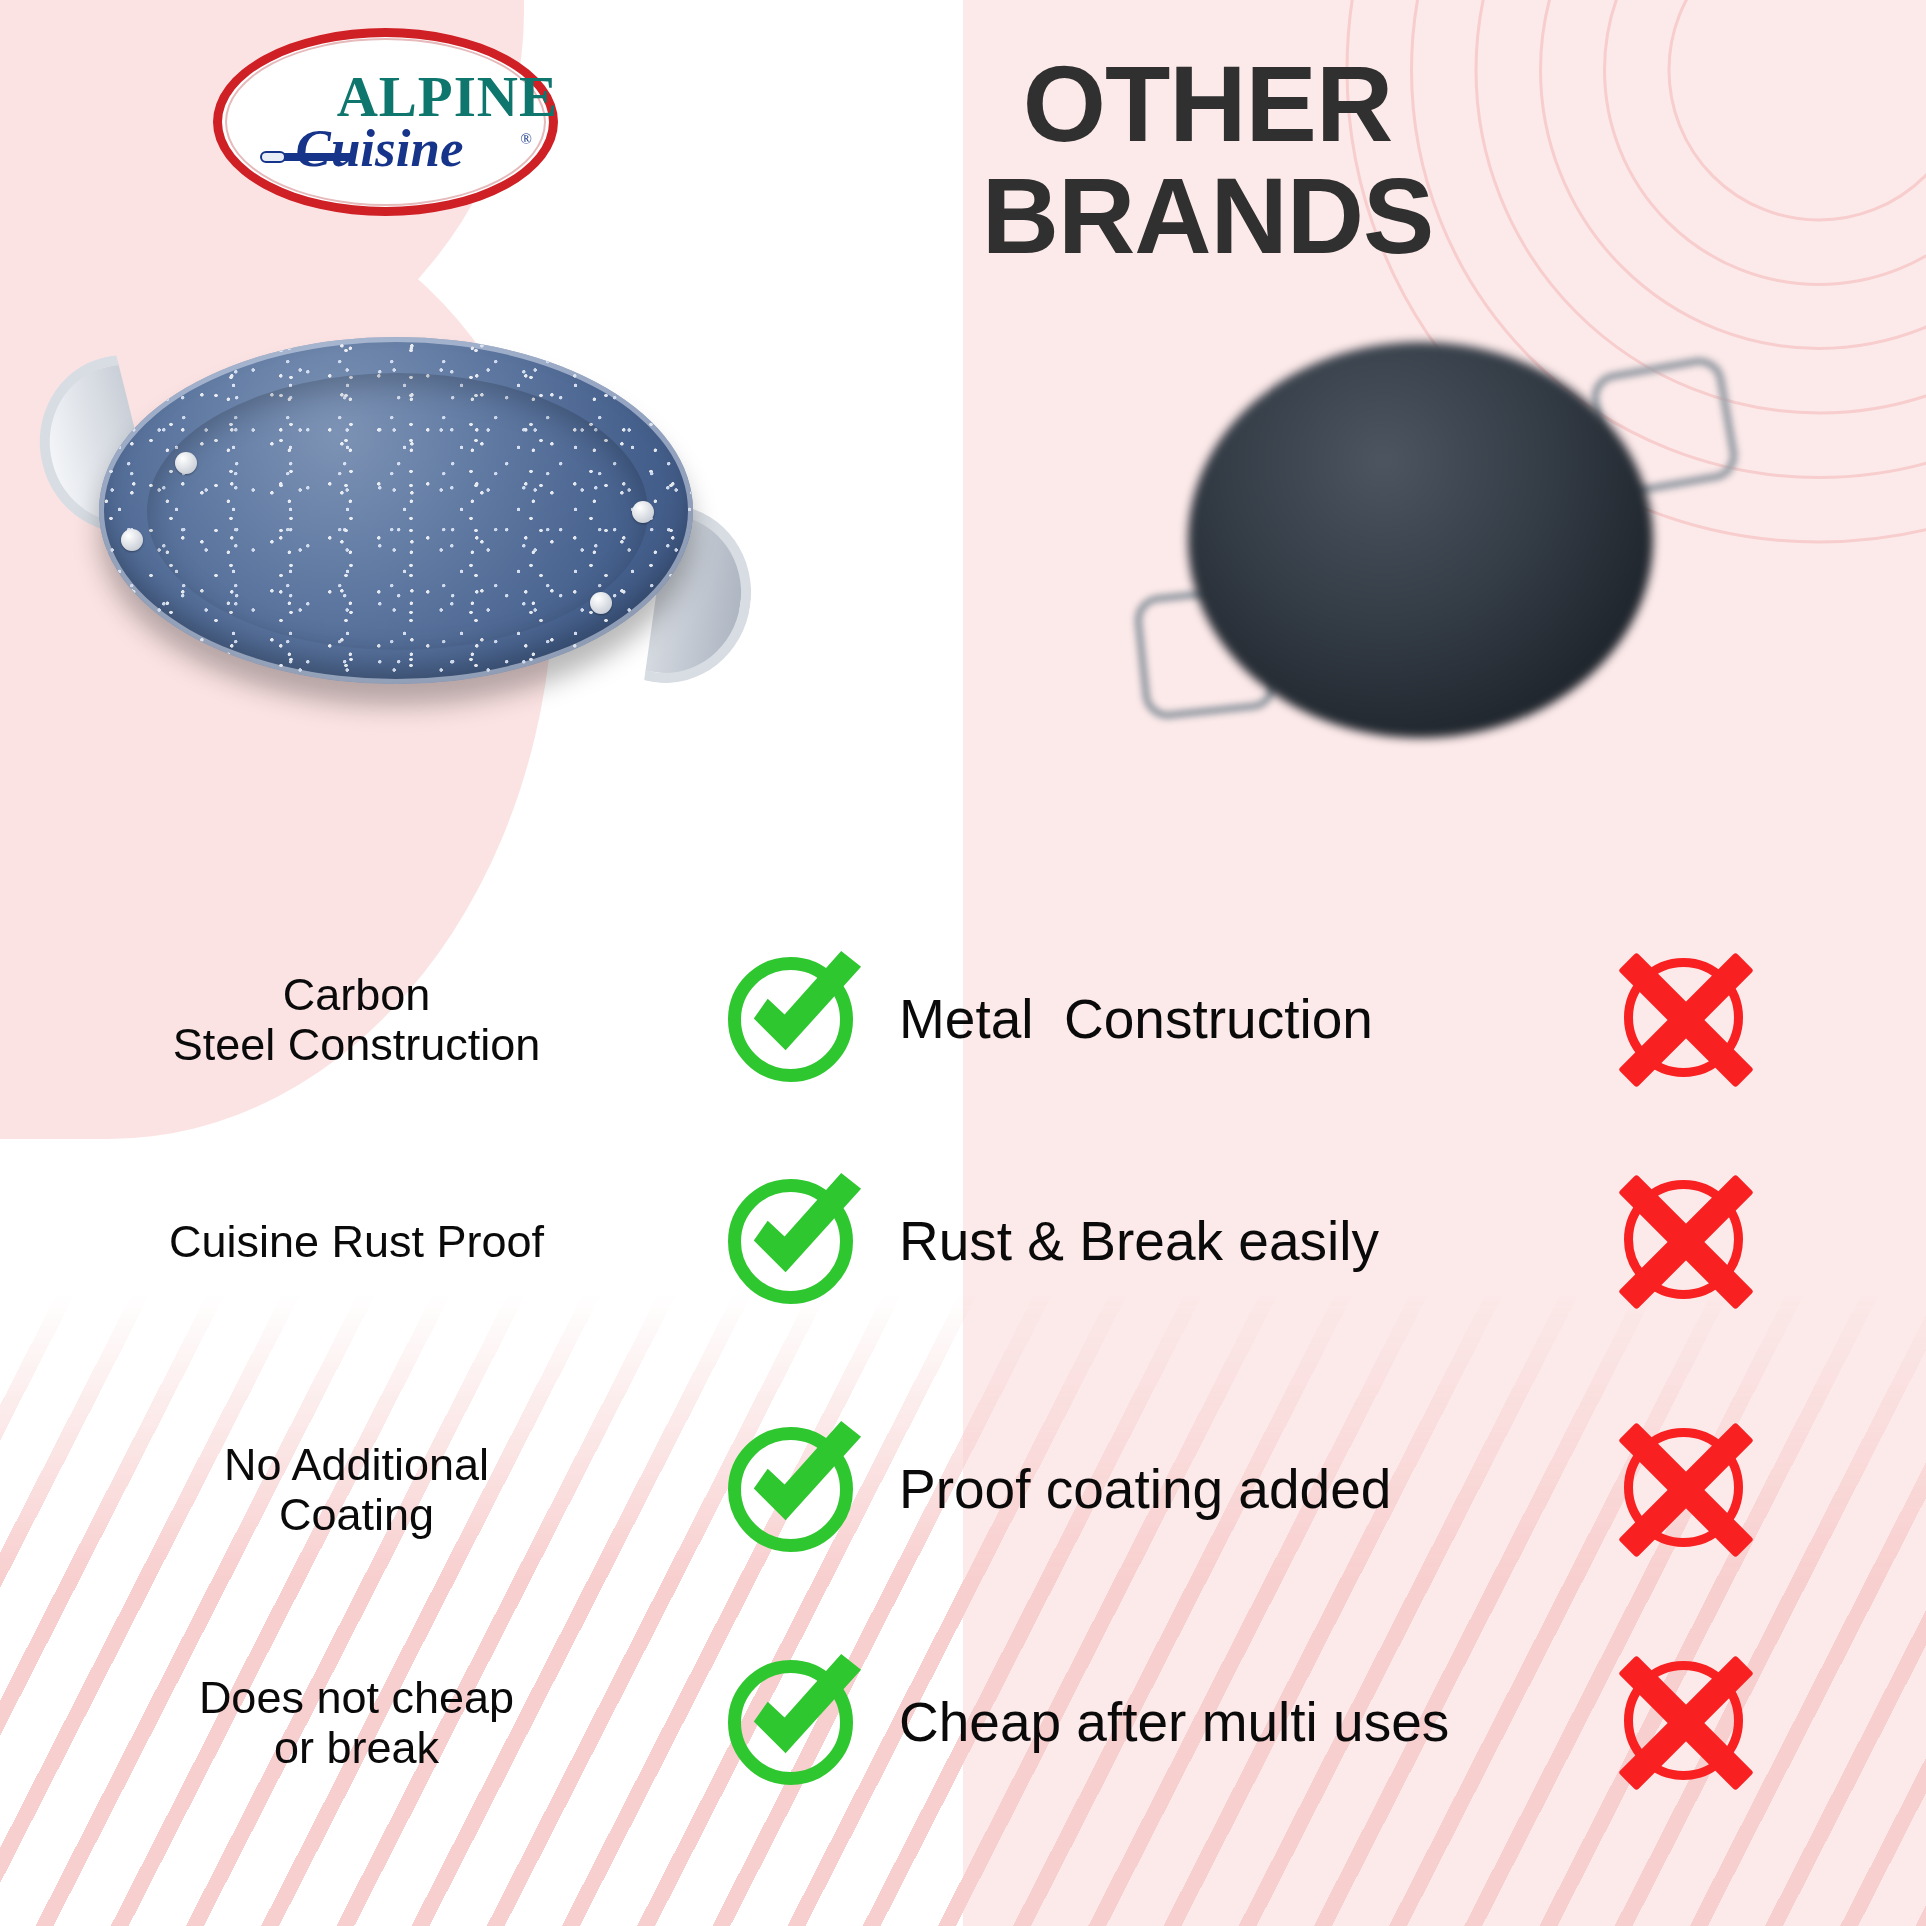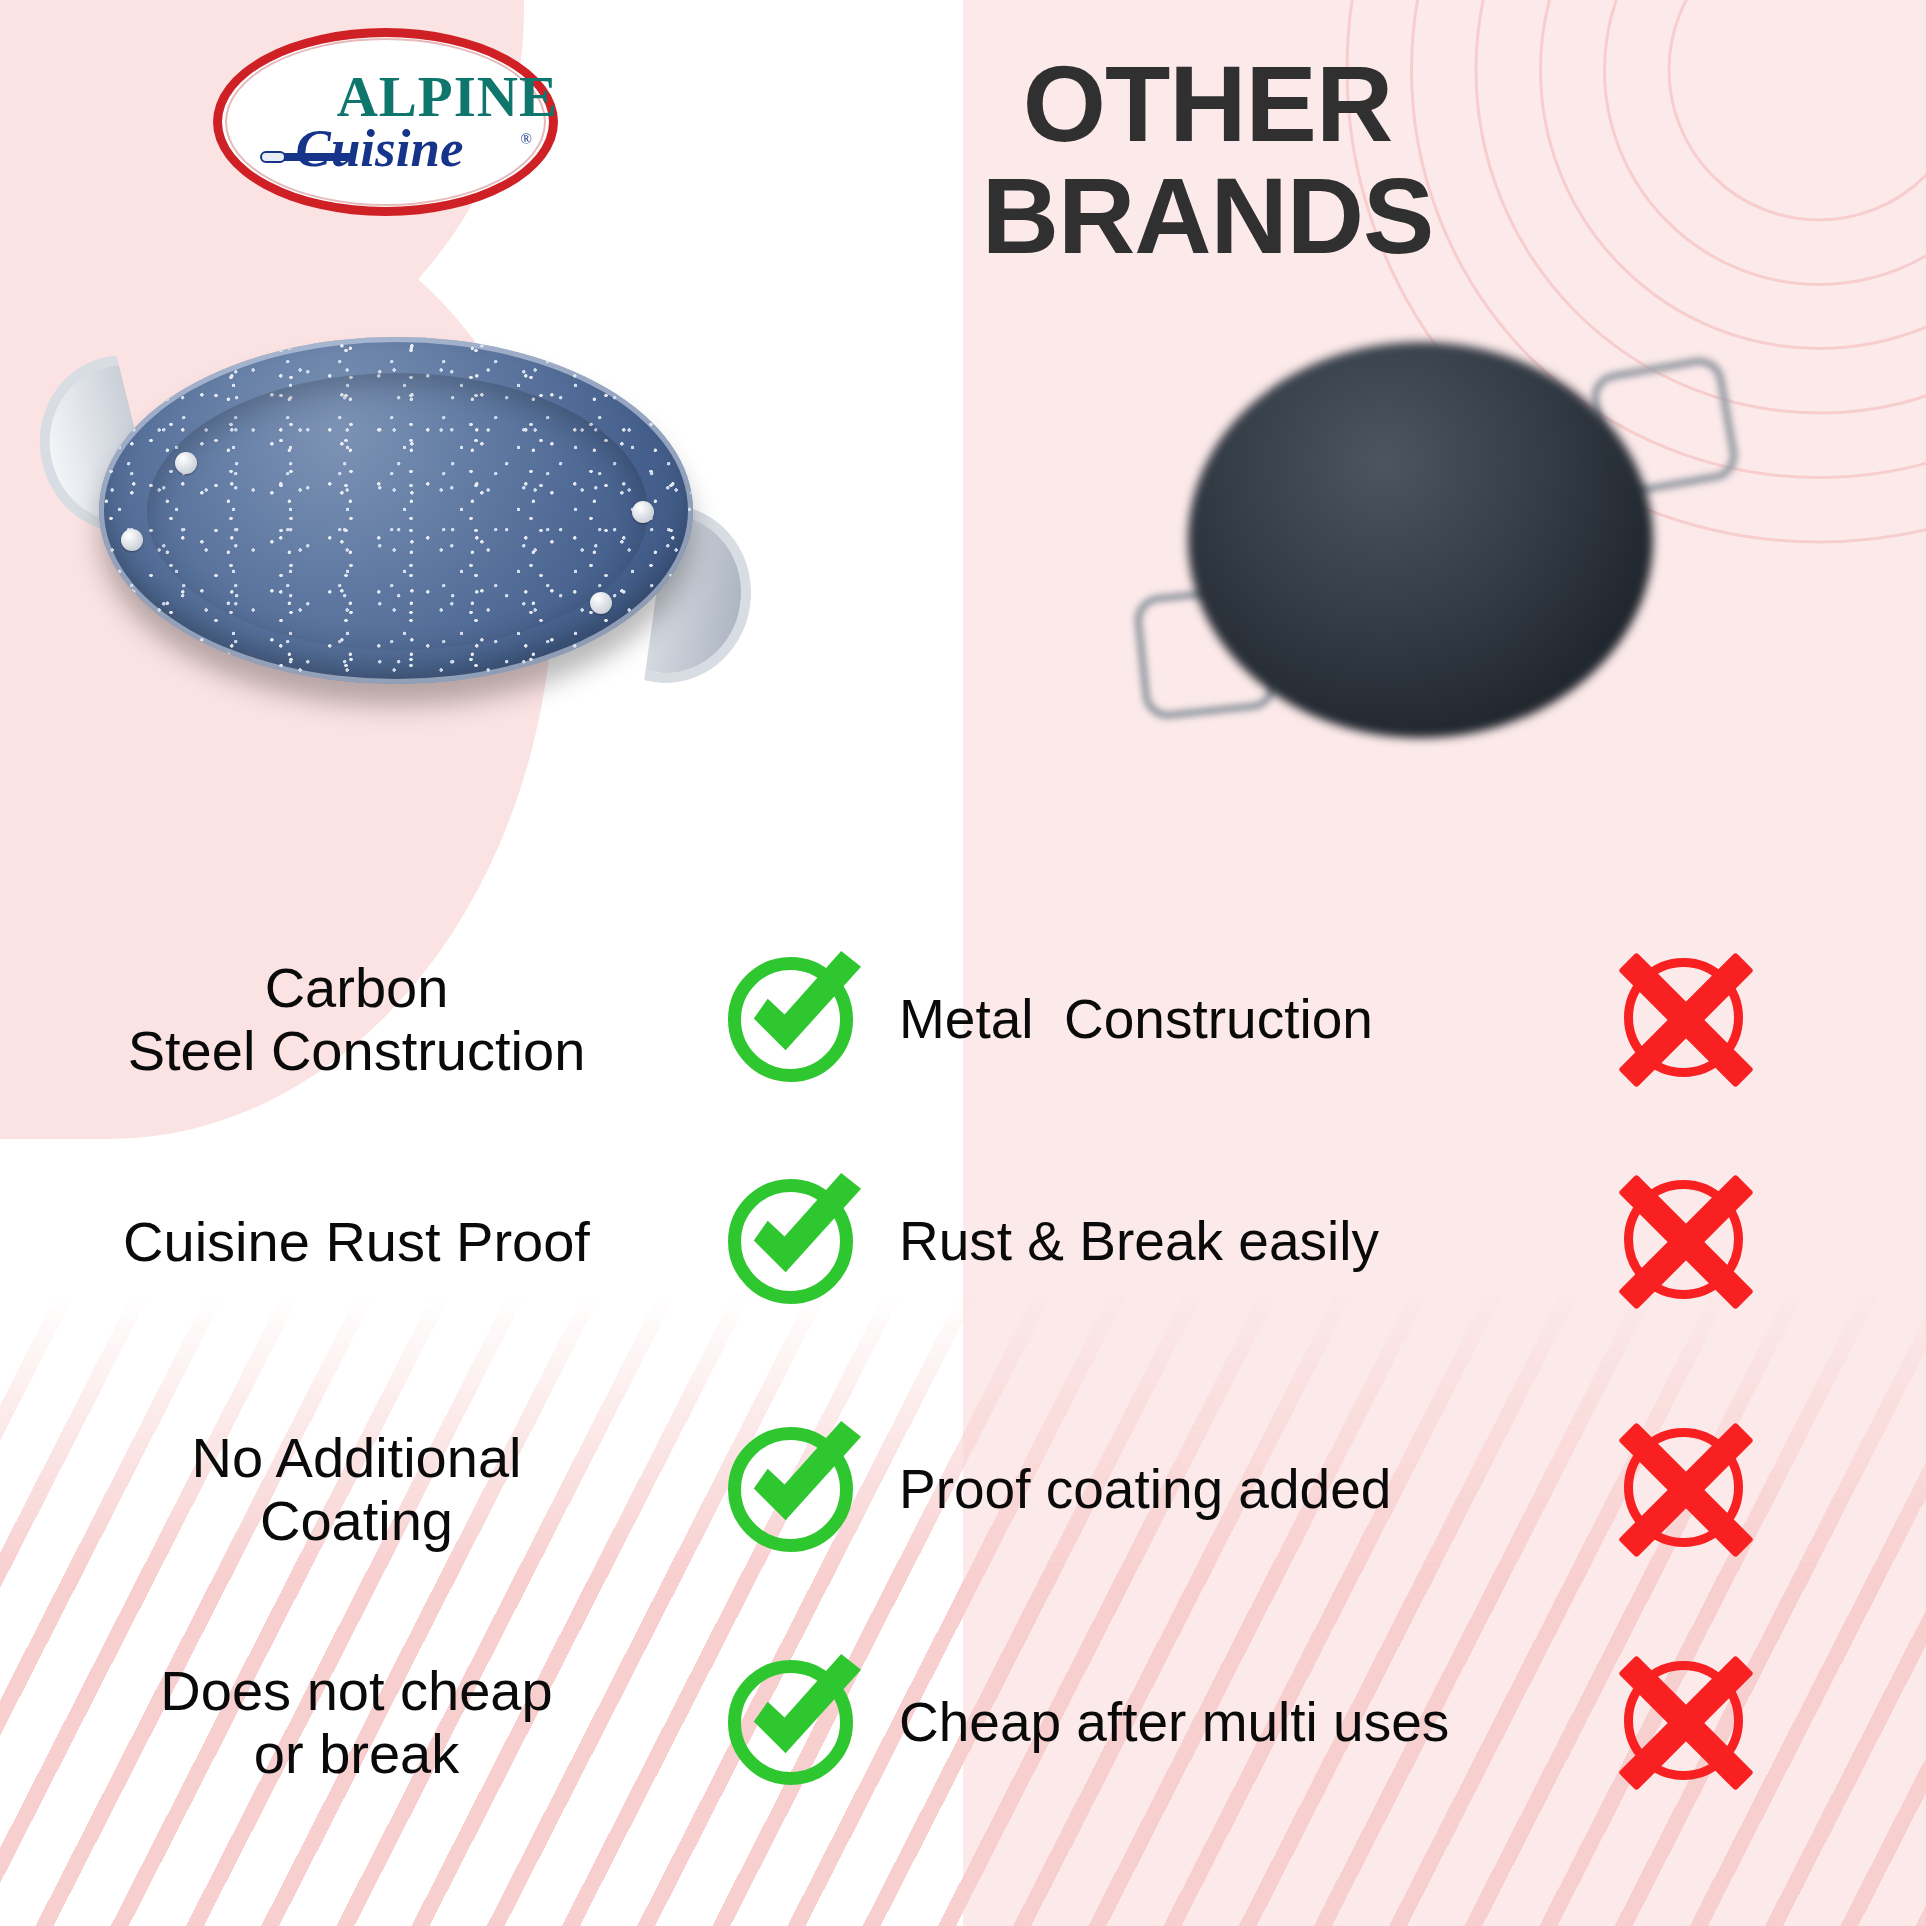--- a/index.html
+++ b/index.html
@@ -108,21 +108,21 @@
      filter:blur(5px);}
   .pan-right .handle{position:absolute;border:8px solid #9aa0a8;border-radius:26px;
      filter:blur(3px);background:transparent;}
   .pan-right .rh1{right:-10px;top:22px;width:119px;height:109px;transform:rotate(-10deg);}
   .pan-right .rh2{left:-30px;top:248px;width:119px;height:109px;transform:rotate(-6deg);}
 
   
   .rows{position:absolute;left:0;top:0;width:1927px;height:1927px;}
   .row{position:absolute;left:0;width:1927px;display:flex;align-items:center;}
   .cell-text{font-weight:400;color:#0a0a0a;line-height:1.12;white-space:pre-wrap;}
-  .left-text{width:693px;text-align:center;font-size:56px;padding-left:10px;}
+  .left-text{width:693px;text-align:center;font-size:45px;padding-left:10px;}
   .right-text{width:693px;text-align:left;font-size:55px;padding-left:8px;}
   .icon-slot{width:188px;display:flex;align-items:center;justify-content:center;}
 
   
   .check{position:relative;width:147px;height:147px;}
   .check .circ{position:absolute;left:4px;top:10px;width:125px;height:125px;
      border:13px solid #2fc72f;border-radius:50%;box-sizing:border-box;}
   .check svg{position:absolute;left:0;top:0;}
 
   

